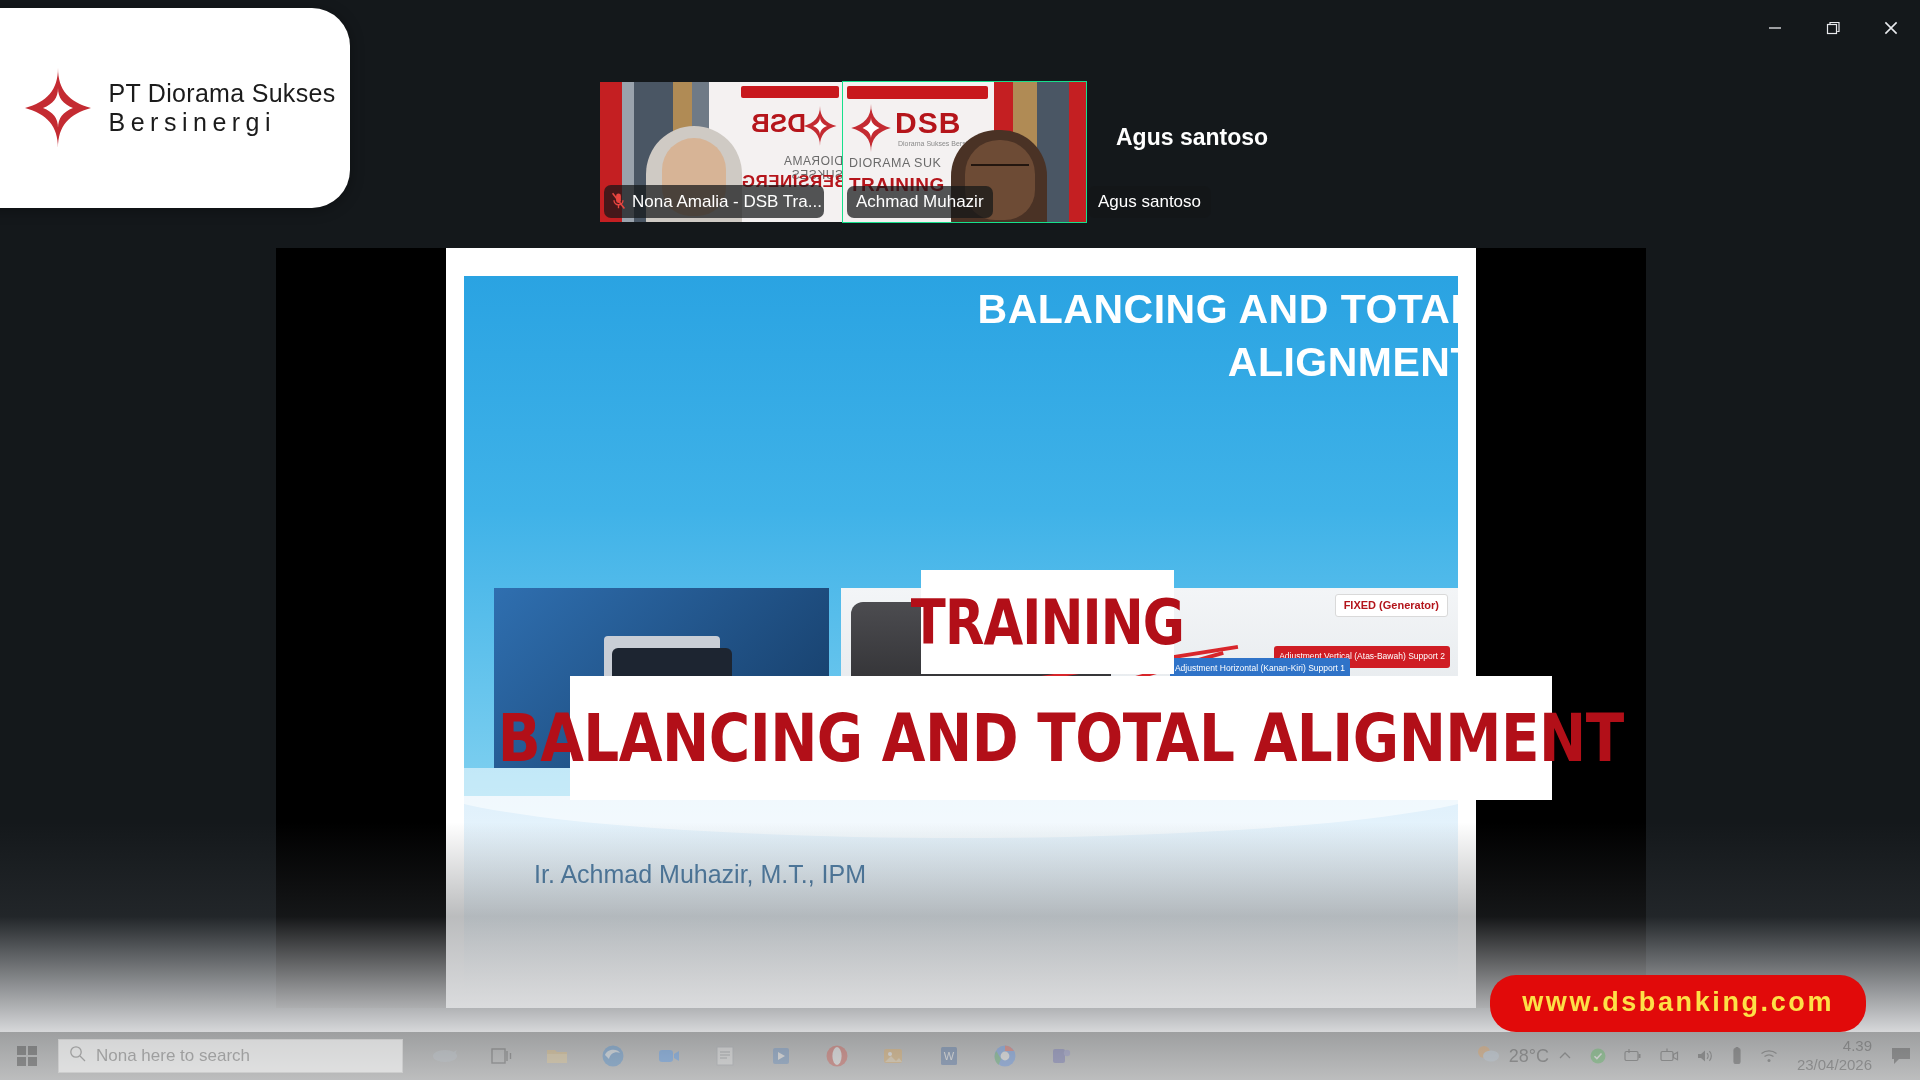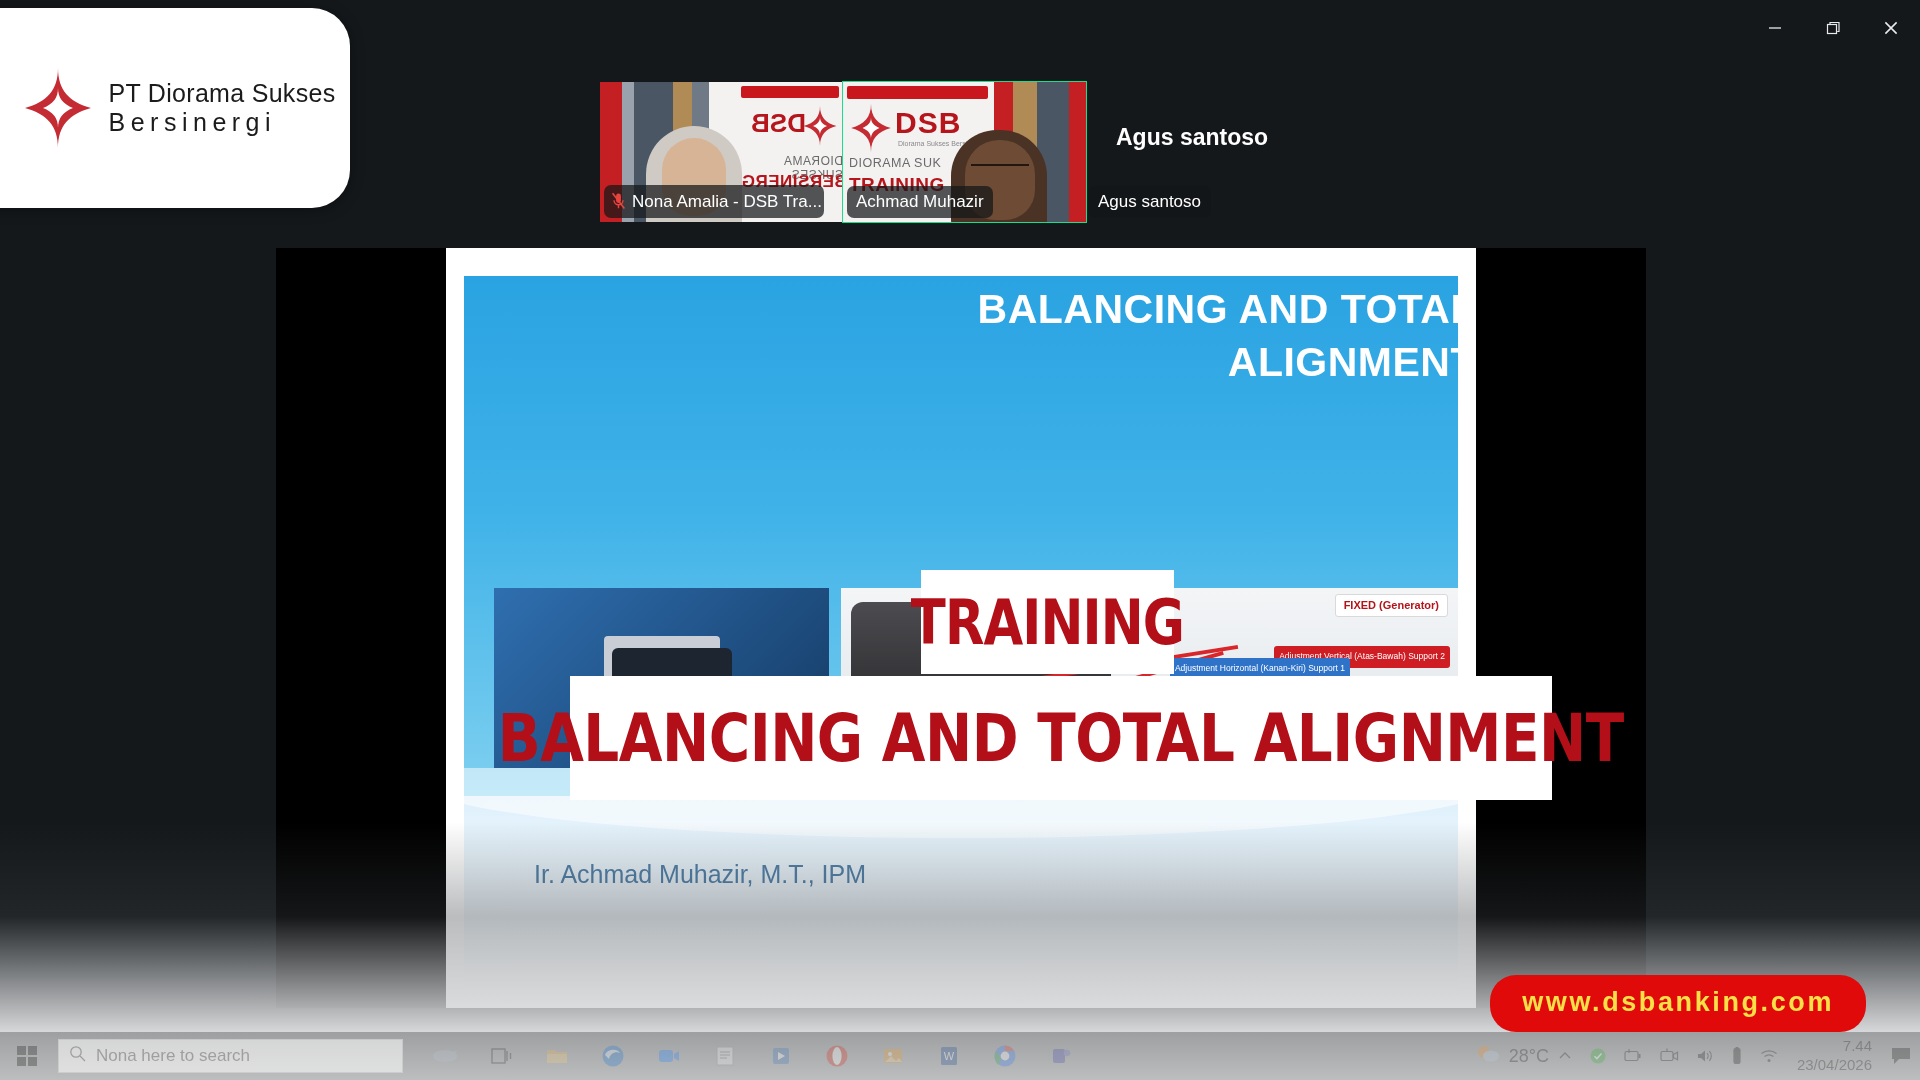--- a/index.html
+++ b/index.html
@@ -429,21 +429,21 @@
       </div>
       <div class="tray-item">
         <svg width="20" height="16" viewBox="0 0 20 16">
             <path d="M2.5 5.5a12 12 0 0 1 15 0" stroke="#3a3a3a" stroke-width="1.3" fill="none"></path>
             <path d="M5.5 8.6a7.6 7.6 0 0 1 9 0" stroke="#3a3a3a" stroke-width="1.3" fill="none"></path>
             <circle cx="10" cy="12.4" r="1.5" fill="#3a3a3a"></circle>
           </svg>
       </div>
 
       <div class="clock">
-        <div>7.44</div>
+        <div>4.39</div>
         <div>23/04/2026</div>
       </div>
 
       <div class="tray-item">
         <svg width="22" height="20" viewBox="0 0 22 20">
             <path d="M2 2h18v11H9l-5 5v-5H2z" fill="#3a3a3a"></path>
           </svg>
       </div>
     </div>
   </div>

